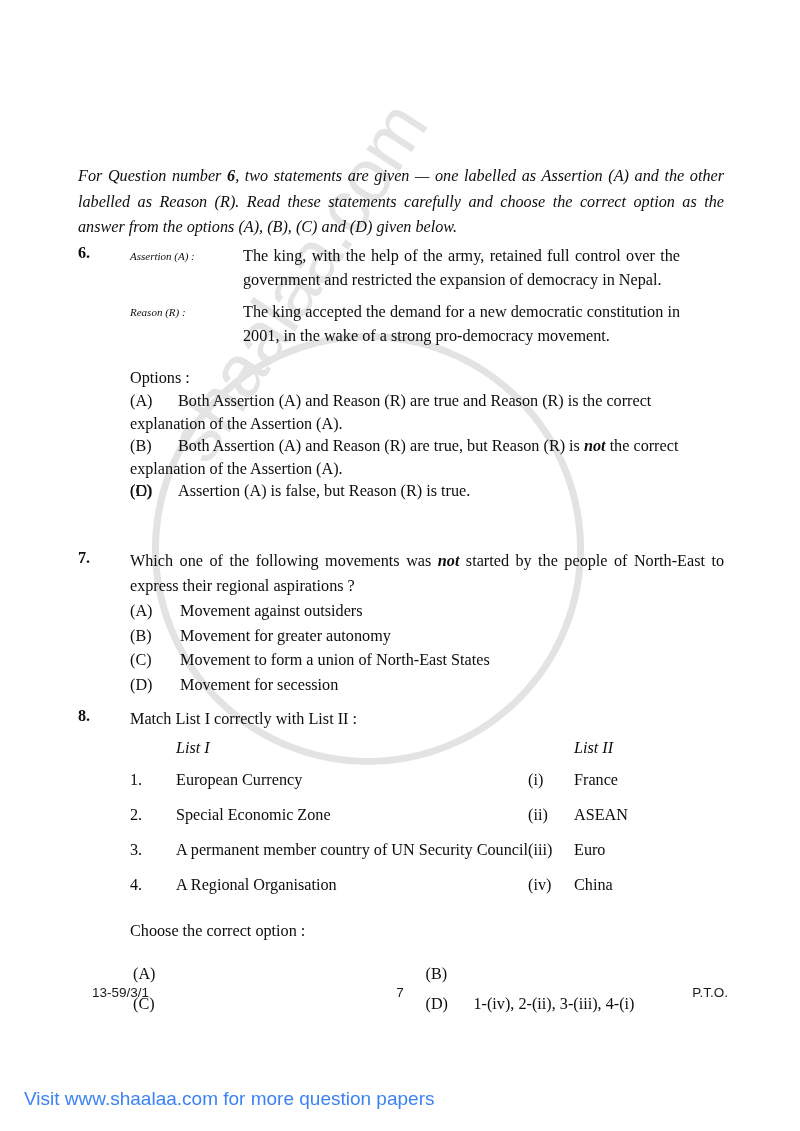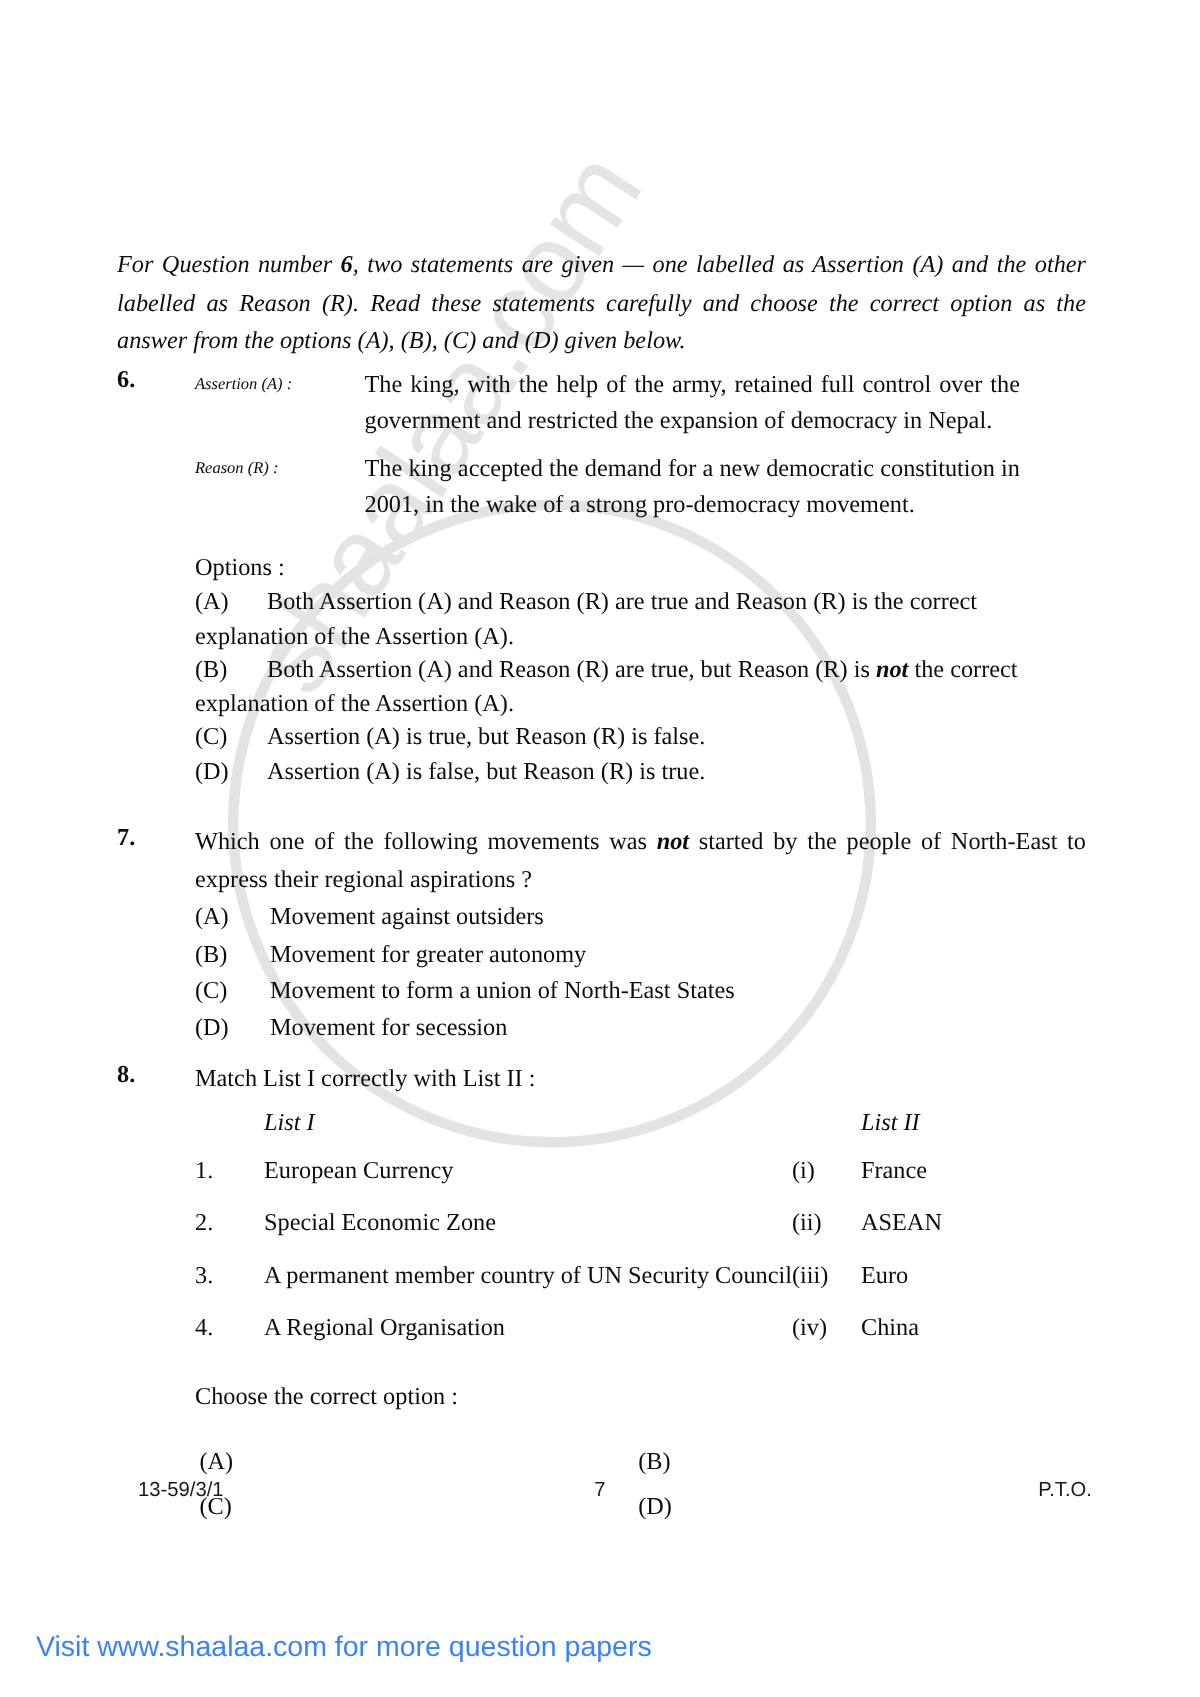--- a/index.html
+++ b/index.html
@@ -234,21 +234,20 @@
       <div class="opt">
         <span class="lbl">(A)</span>
         <span class="txt">Both Assertion (A) and Reason (R) are true and Reason (R) is the correct explanation of the Assertion (A).</span>
       </div>
       <div class="opt">
         <span class="lbl">(B)</span>
         <span class="txt"><span>Both Assertion (A) and Reason (R) are true, but Reason (R) is </span><b>not</b><span> the correct explanation of the Assertion (A).</span></span>
       </div>
       <div class="opt">
         <span class="lbl">(C)</span>
-        <span class="txt nojust">Assertion (A) is true, but Reason (R) is false.</span>
       </div>
       <div class="opt">
         <span class="lbl">(D)</span>
         <span class="txt nojust">Assertion (A) is false, but Reason (R) is true.</span>
       </div>
     </div>
 
     <div class="qblock" id="q7">
       <div class="qnum">7.</div>
       <div class="q7-stem"><span>Which one of the following movements was </span><b>not</b><span> started by the people of North-East to express their regional aspirations ?</span></div>
@@ -320,20 +319,21 @@
           <div class="ans-cell">
             <span class="lbl">(B)</span>
           </div>
         </div>
         <div class="ans-row">
           <div class="ans-cell">
             <span class="lbl">(C)</span>
           </div>
           <div class="ans-cell">
             <span class="lbl">(D)</span>
+            <span class="val">1-(iv), 2-(ii), 3-(iii), 4-(i)</span>
           </div>
         </div>
       </div>
     </div>
 
   </div>
 
   <div class="footer">
     <span class="f-left">13-59/3/1</span>
     <span class="f-center">7</span>

